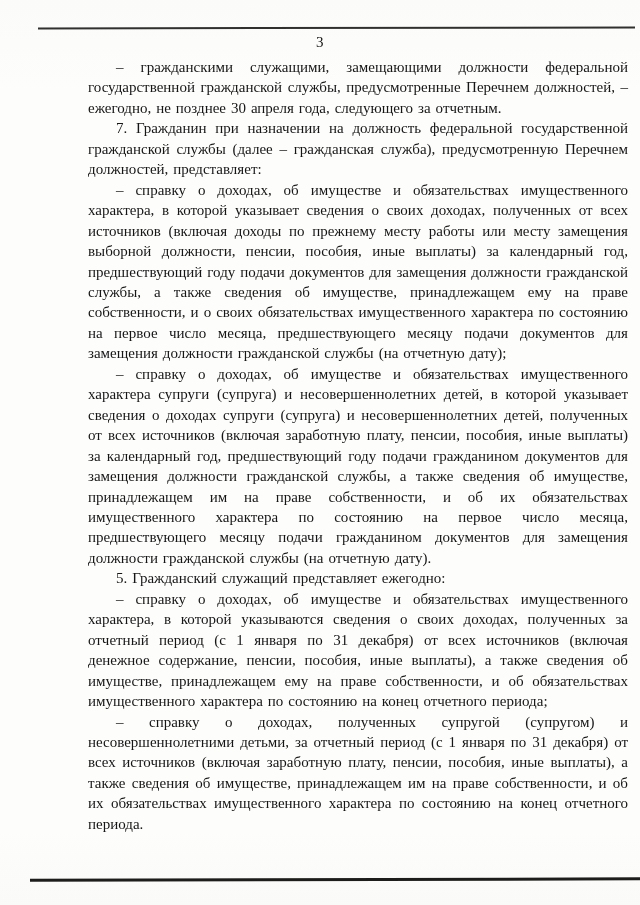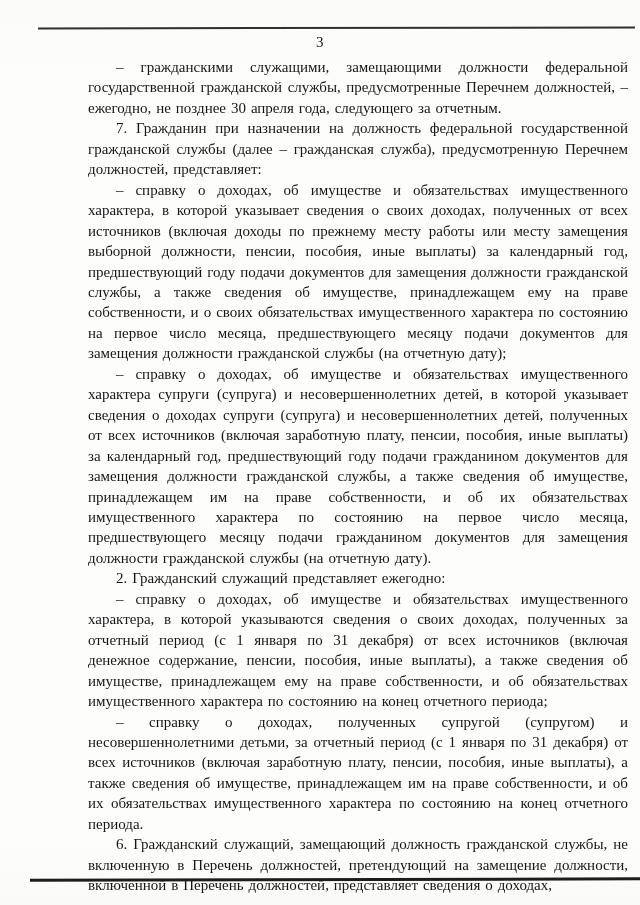--- a/index.html
+++ b/index.html
@@ -69,19 +69,18 @@
 <body>
 
 <div class="scan-page">
   <div class="scan-line-top"></div>
   <div class="page-number">3</div>
   <div class="text-block" id="paragraphs">
       <p class="para">– гражданскими служащими, замещающими должности федеральной государственной гражданской службы, предусмотренные Перечнем должностей, – ежегодно, не позднее 30 апреля года, следующего за отчетным.</p>
       <p class="para">7. Гражданин при назначении на должность федеральной государственной гражданской службы (далее – гражданская служба), предусмотренную Перечнем должностей, представляет:</p>
       <p class="para">– справку о доходах, об имуществе и обязательствах имущественного характера, в которой указывает сведения о своих доходах, полученных от всех источников (включая доходы по прежнему месту работы или месту замещения выборной должности, пенсии, пособия, иные выплаты) за календарный год, предшествующий году подачи документов для замещения должности гражданской службы, а также сведения об имуществе, принадлежащем ему на праве собственности, и о своих обязательствах имущественного характера по состоянию на первое число месяца, предшествующего месяцу подачи документов для замещения должности гражданской службы (на отчетную дату);</p>
       <p class="para">– справку о доходах, об имуществе и обязательствах имущественного характера супруги (супруга) и несовершеннолетних детей, в которой указывает сведения о доходах супруги (супруга) и несовершеннолетних детей, полученных от всех источников (включая заработную плату, пенсии, пособия, иные выплаты) за календарный год, предшествующий году подачи гражданином документов для замещения должности гражданской службы, а также сведения об имуществе, принадлежащем им на праве собственности, и об их обязательствах имущественного характера по состоянию на первое число месяца, предшествующего месяцу подачи гражданином документов для замещения должности гражданской службы (на отчетную дату).</p>
-      <p class="para">2. Гражданский служащий представляет ежегодно:</p>
+      <p class="para">5. Гражданский служащий представляет ежегодно:</p>
       <p class="para">– справку о доходах, об имуществе и обязательствах имущественного характера, в которой указываются сведения о своих доходах, полученных за отчетный период (с 1 января по 31 декабря) от всех источников (включая денежное содержание, пенсии, пособия, иные выплаты), а также сведения об имуществе, принадлежащем ему на праве собственности, и об обязательствах имущественного характера по состоянию на конец отчетного периода;</p>
       <p class="para">– справку о доходах, полученных супругой (супругом) и несовершеннолетними детьми, за отчетный период (с 1 января по 31 декабря) от всех источников (включая заработную плату, пенсии, пособия, иные выплаты), а также сведения об имуществе, принадлежащем им на праве собственности, и об их обязательствах имущественного характера по состоянию на конец отчетного периода.</p>
-      <p class="para">6. Гражданский служащий, замещающий должность гражданской службы, не включенную в Перечень должностей, претендующий на замещение должности, включенной в Перечень должностей, представляет сведения о доходах,</p>
     </div>
   <div class="scan-line-bottom"></div>
 </div>
 
 </body></html>

